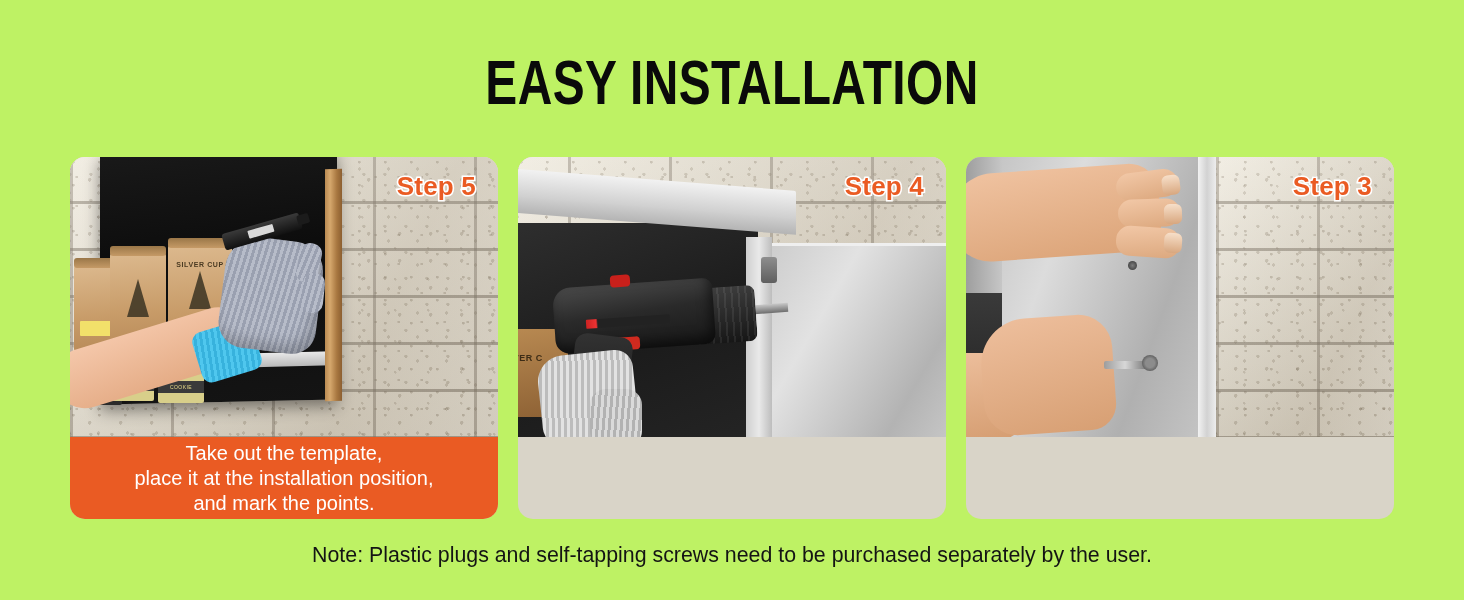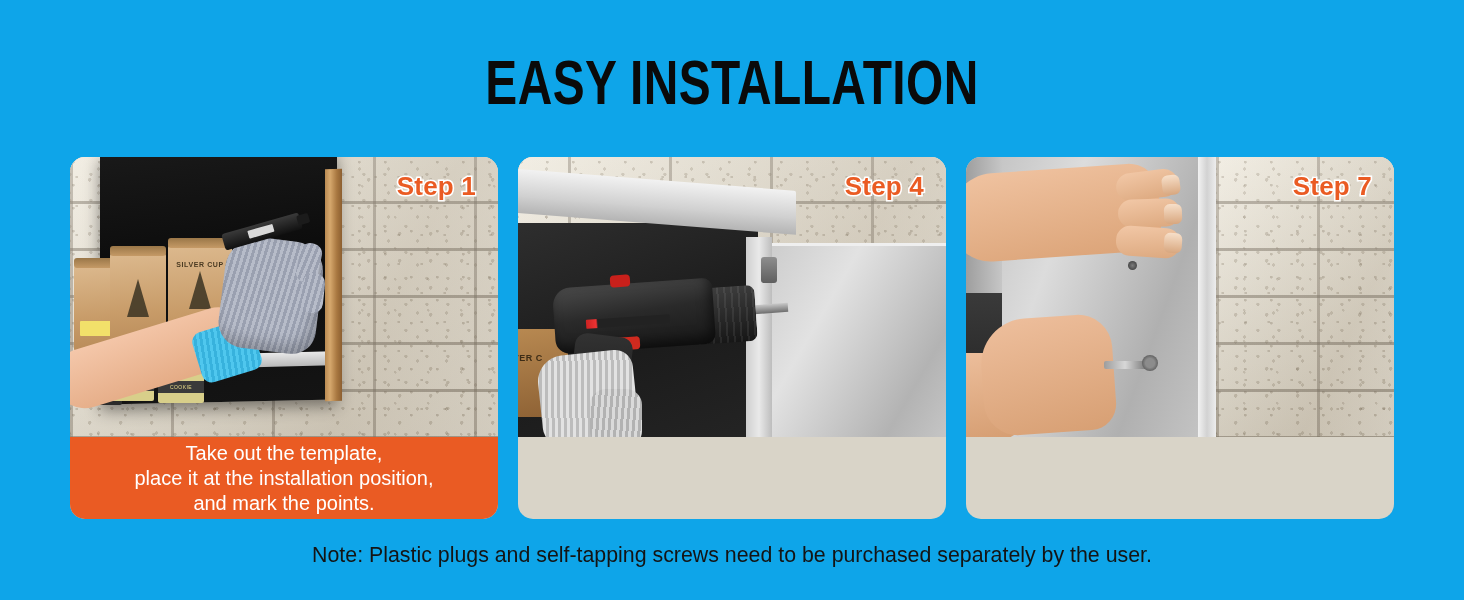--- a/index.html
+++ b/index.html
@@ -2,21 +2,21 @@
 <html><head>
 <meta charset="utf-8">
 <style>
   * { margin:0; padding:0; box-sizing:border-box; }
   html, body {
     width:1464px; height:600px;
     background:#ffffff;
     font-family:"Liberation Sans", sans-serif;
     overflow:hidden;
   }
-  .page { position:relative; width:1464px; height:600px; background:#0ea5e9; }
+  .page { position:relative; width:1464px; height:600px; background:#bef264; }
 
   
   .title {
     position:absolute; left:0; top:49px; width:1464px;
     text-align:center;
     font-family:"Liberation Sans", sans-serif;
     font-weight:bold;
     font-size:63px;
     line-height:66px;
     letter-spacing:0.5px;
@@ -382,21 +382,21 @@
         <div class="s1-cardboard"></div>
         <div class="s1-arm"></div>
         <div class="s1-cuff"></div>
         <div class="s1-glove"></div>
         <div class="s1-finger f1"></div>
         <div class="s1-finger f2"></div>
         <div class="s1-marker">
           <div class="stripe"></div>
           <div class="tip"></div>
         </div>
-        <div class="step-badge">Step 1</div>
+        <div class="step-badge">Step 5</div>
       </div>
       <div class="caption">Take out the template,
 place it at the installation position,
 and mark the points.</div>
     </div>
 
     <div class="card c2">
       <div class="photo">
         <div class="brick offset"></div>
         <div class="s2-interior"></div>
@@ -436,21 +436,21 @@
         <div class="s3-hand-top"></div>
         <div class="s3-fing a"></div>
         <div class="s3-fing b"></div>
         <div class="s3-fing c"></div>
         <div class="s3-nail n1"></div>
         <div class="s3-nail n2"></div>
         <div class="s3-nail n3"></div>
         <div class="s3-hand-bottom"></div>
         <div class="s3-screwdriver"></div>
         <div class="s3-screwhead"></div>
-        <div class="step-badge">Step 7</div>
+        <div class="step-badge">Step 3</div>
       </div>
     </div>
 
   </div>
 
   <div class="note">Note: Plastic plugs and self-tapping screws need to be purchased separately by the user.</div>
 
 </div>
 
 </body></html>

